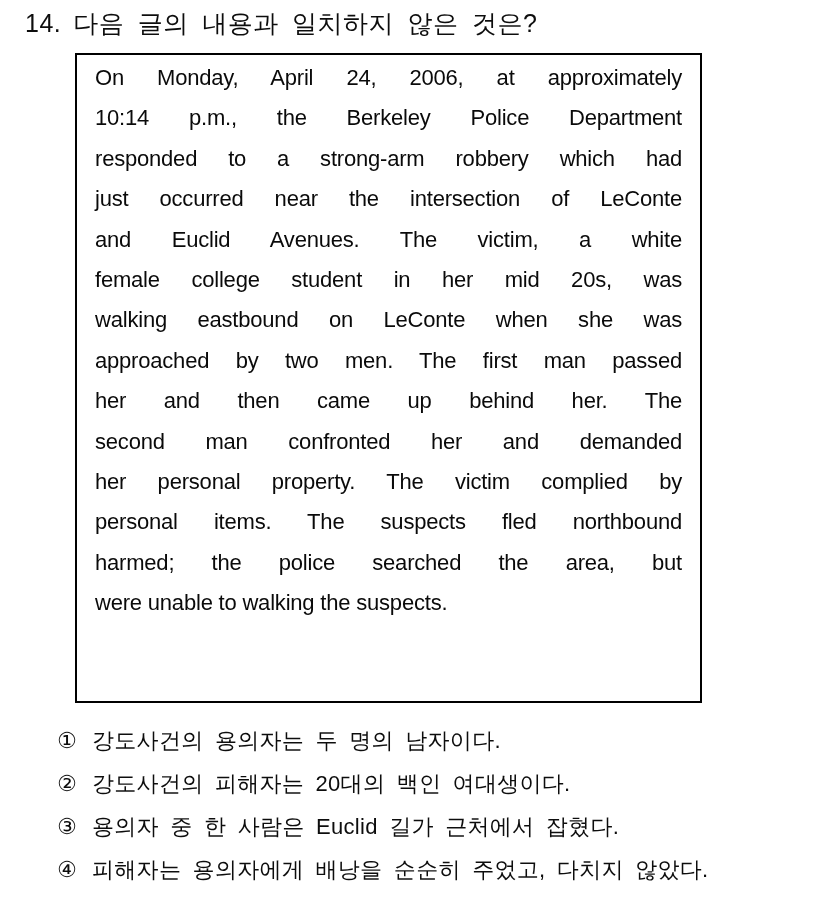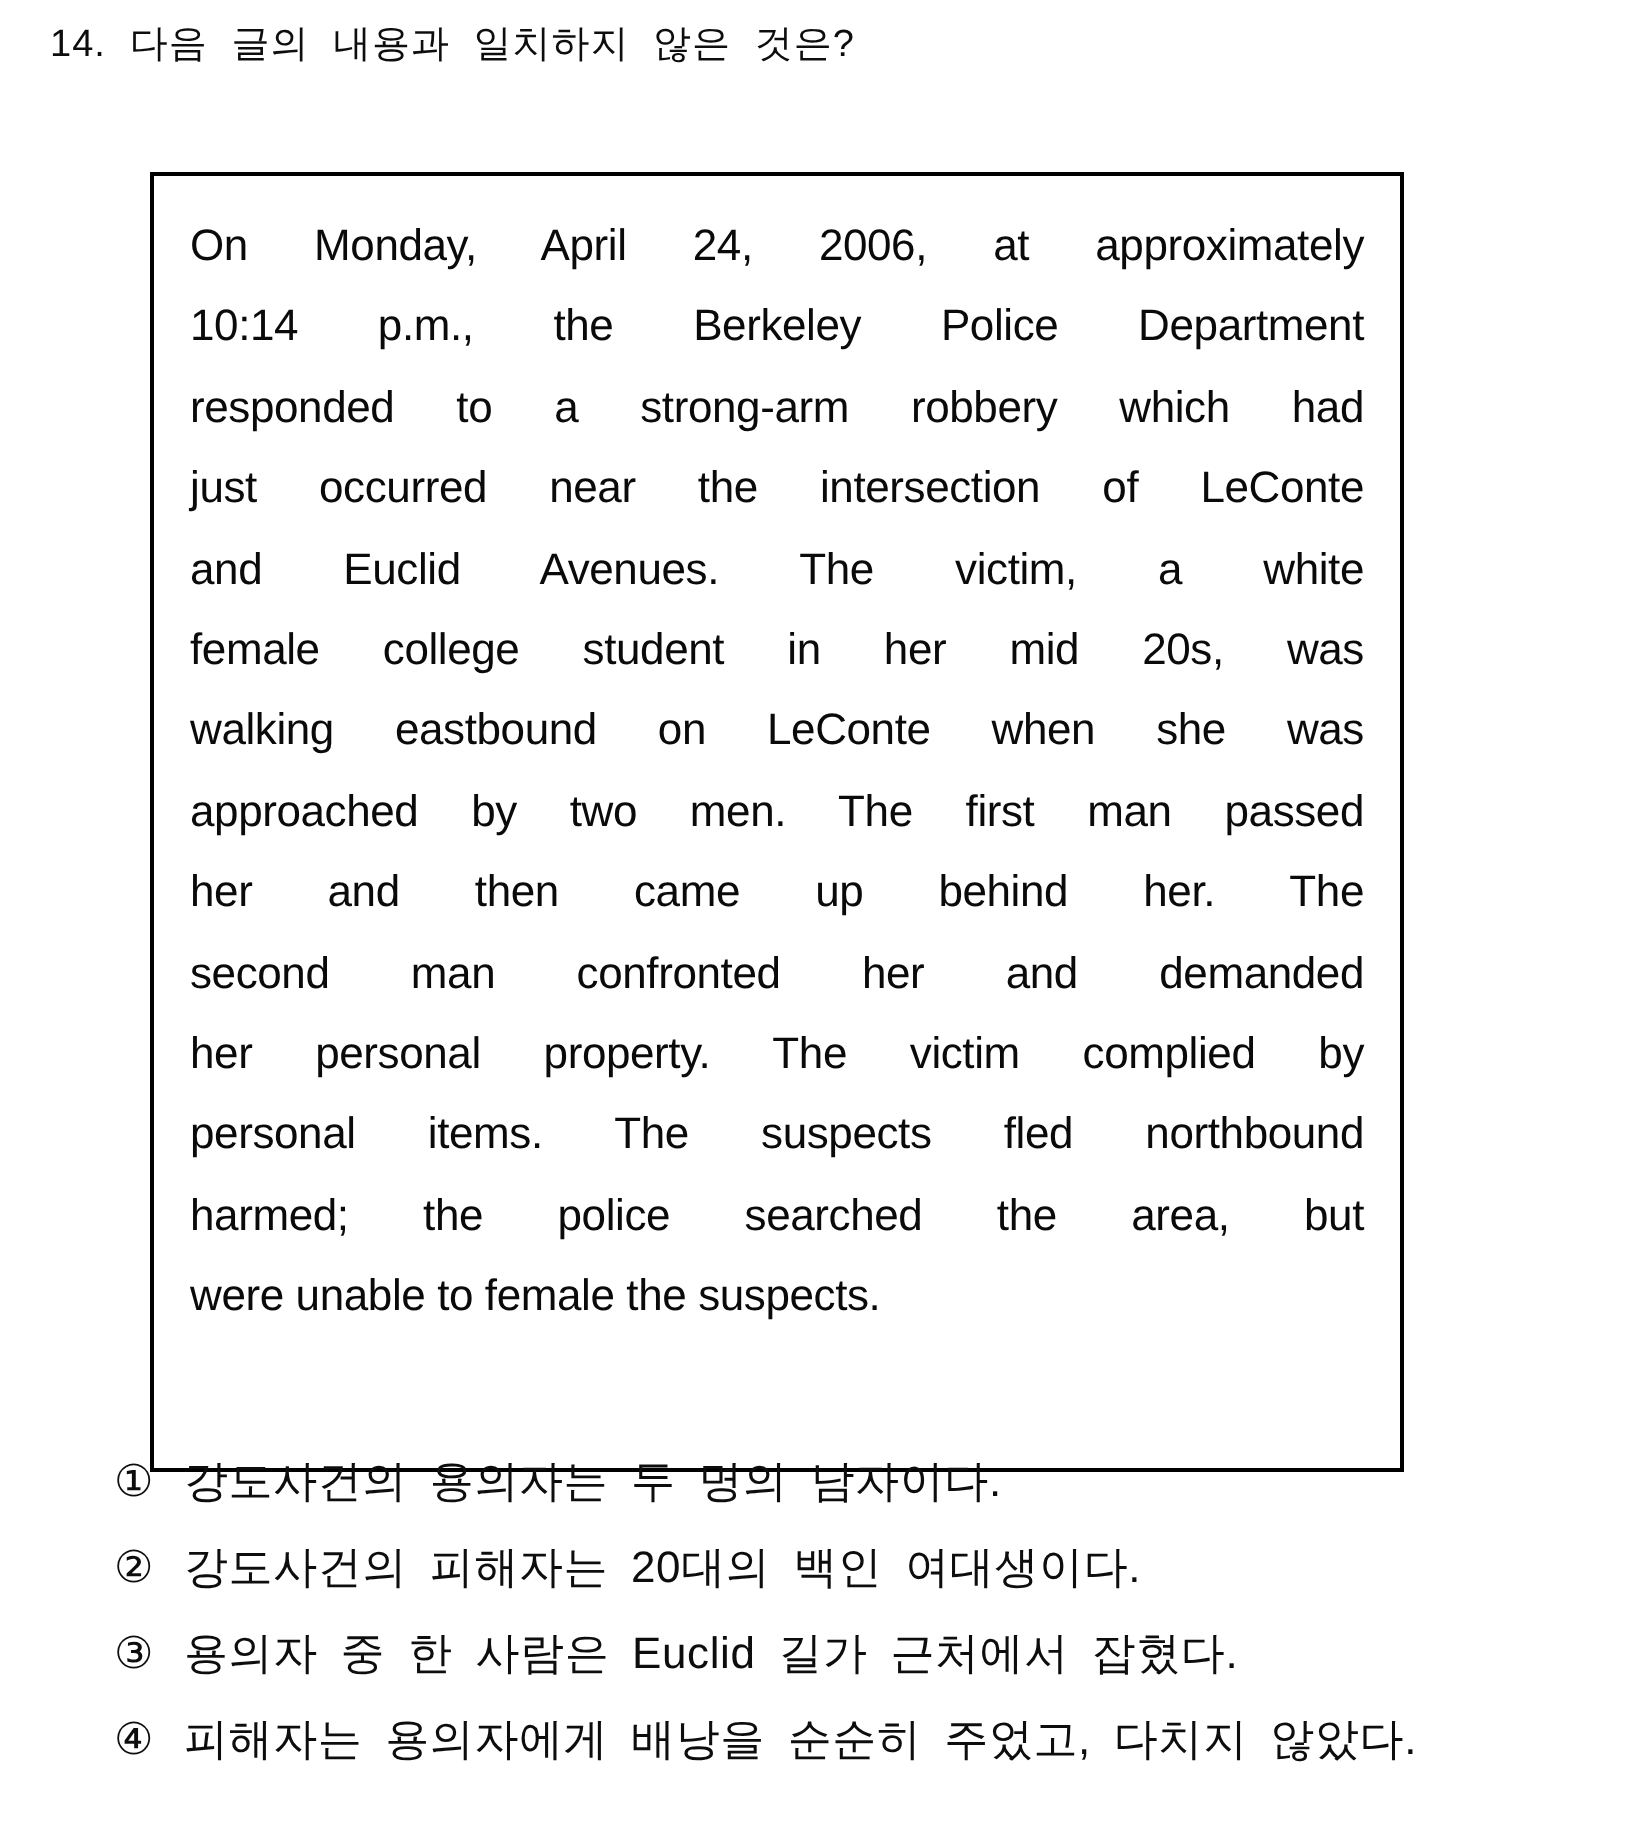--- a/index.html
+++ b/index.html
@@ -16,38 +16,37 @@
     background: #ffffff;
     overflow: hidden;
   }
   
   .question-title {
     position: absolute;
     left: 25px;
     top: 8px;
     display: flex;
     gap: 12px;
-    font-size: 19px;
+    font-size: 25px;
     line-height: 30px;
     letter-spacing: 0.5px;
     white-space: nowrap;
   }
   .question-title .q-prompt { word-spacing: 6px; }
   
   .passage-box {
     position: absolute;
     left: 75px;
     top: 53px;
     width: 627px;
     height: 650px;
     border: 2px solid #000000;
     box-sizing: border-box;
-    padding: 15px 18px 0 18px;
+    padding: 3px 18px 0 18px;
     overflow: hidden;
-    margin-top: 33px;
   }
   .pline {
     font-size: 22px;
     line-height: 40.4px;
     letter-spacing: -0.2px;
     text-align: justify;
     text-align-last: justify;
     white-space: normal;
     color: #0a0a0a;
   }
@@ -97,21 +96,21 @@
         <div class="pline">just occurred near the intersection of LeConte</div>
         <div class="pline">and Euclid Avenues. The victim, a white</div>
         <div class="pline">female college student in her mid 20s, was</div>
         <div class="pline">walking eastbound on LeConte when she was</div>
         <div class="pline">approached by two men. The first man passed</div>
         <div class="pline">her and then came up behind her. The</div>
         <div class="pline">second man confronted her and demanded</div>
         <div class="pline">her personal property. The victim complied by</div>
         <div class="pline">personal items. The suspects fled northbound</div>
         <div class="pline">harmed; the police searched the area, but</div>
-        <div class="pline last">were unable to female the suspects.</div>
+        <div class="pline last">were unable to walking the suspects.</div>
       </div>
   </div>
 
   <div class="options" id="options-list">
       <div class="option-row">
         <span class="option-num">①</span>
         <span class="option-text">강도사건의 용의자는 두 명의 남자이다.</span>
       </div>
       <div class="option-row">
         <span class="option-num">②</span>

